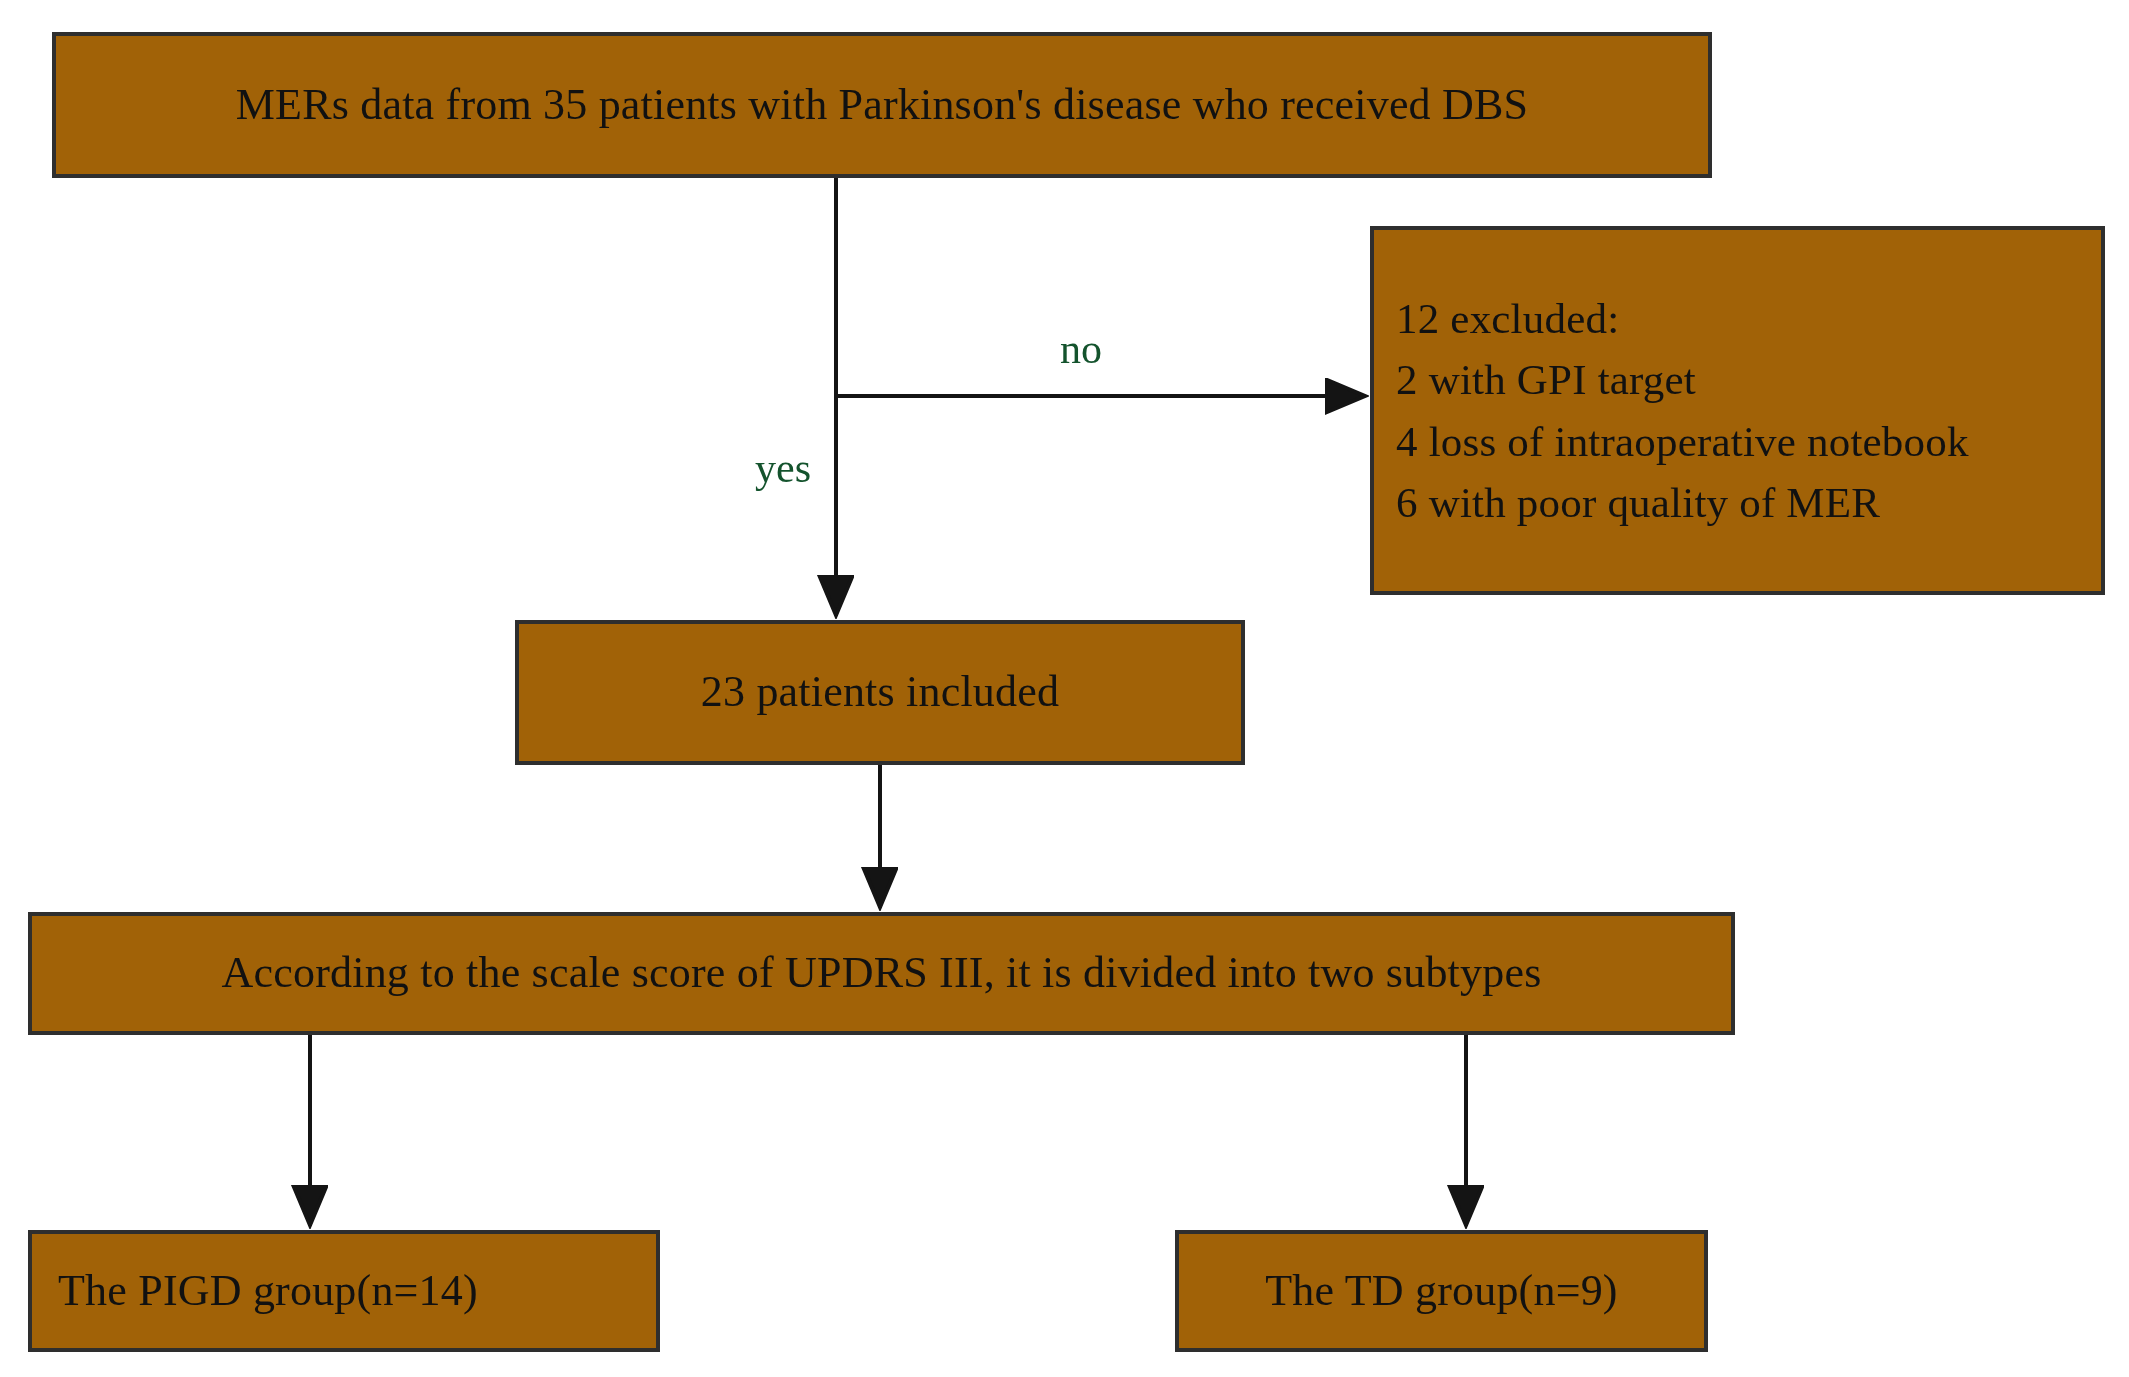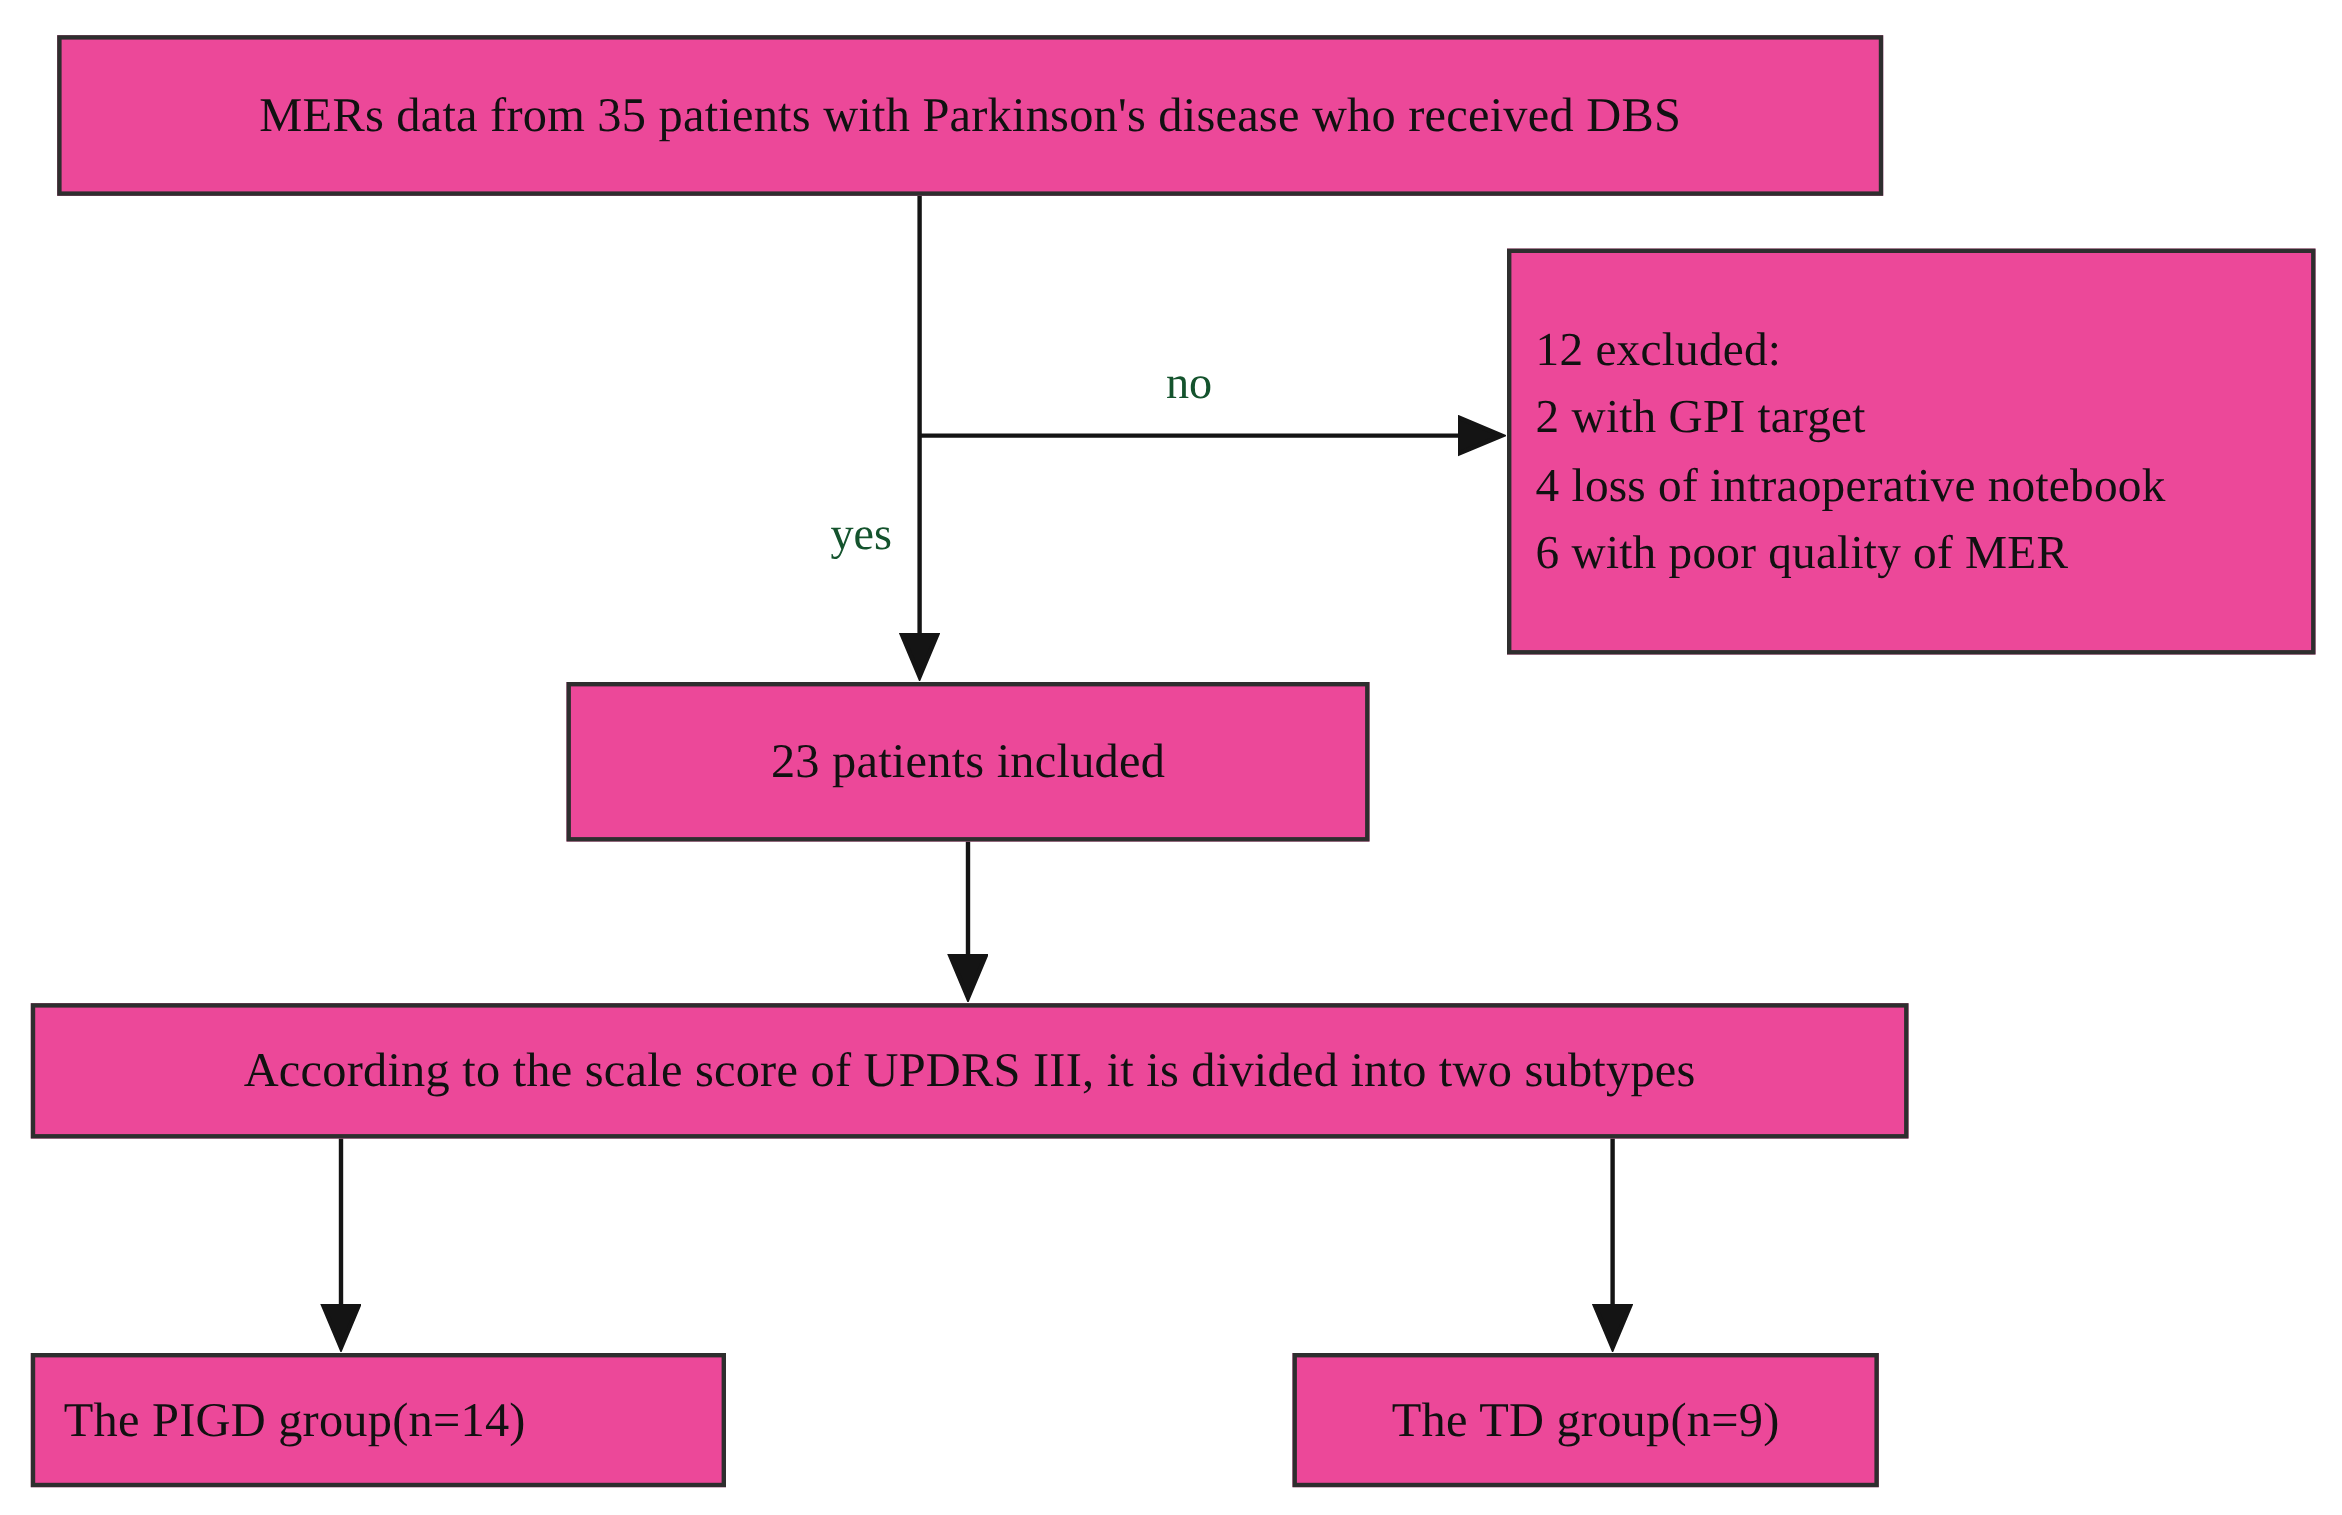--- a/index.html
+++ b/index.html
@@ -13,21 +13,21 @@
     width: 2129px;
     height: 1377px;
     background: #ffffff;
     overflow: hidden;
     font-family: "Liberation Serif", "DejaVu Serif", serif;
     color: #111111;
   }
   .node {
     position: absolute;
     box-sizing: border-box;
-    background: #ec4899;
+    background: #a16207;
     border: 4px solid #2e2e2e;
     display: flex;
     align-items: center;
   }
   .node .node-text {
     width: 100%;
     font-size: 44px;
     line-height: 1.28;
     letter-spacing: 0.2px;
     color: #111111;
@@ -66,21 +66,21 @@
   #connectors line, #connectors path { stroke: #141414; }
 
   
   .edge-label {
     position: absolute;
     font-size: 42px;
     color: #14532d;
     white-space: nowrap;
   }
   #label-no  { left: 1060px; top: 325px; }
-  #label-yes { left: 755px;  top: 462px; }
+  #label-yes { left: 755px;  top: 444px; }
 </style>
 </head>
 <body>
 
 <div id="stage">
 
   <svg id="connectors" viewBox="0 0 2129 1377" xmlns="http://www.w3.org/2000/svg">
     <defs>
       <marker id="arrowhead" markerWidth="11" markerHeight="11" refX="9.2" refY="4.6" orient="auto" markerUnits="strokeWidth">
         <path d="M0,0.4 L10,4.6 L0,8.8 z" fill="#141414" stroke="none"></path>

